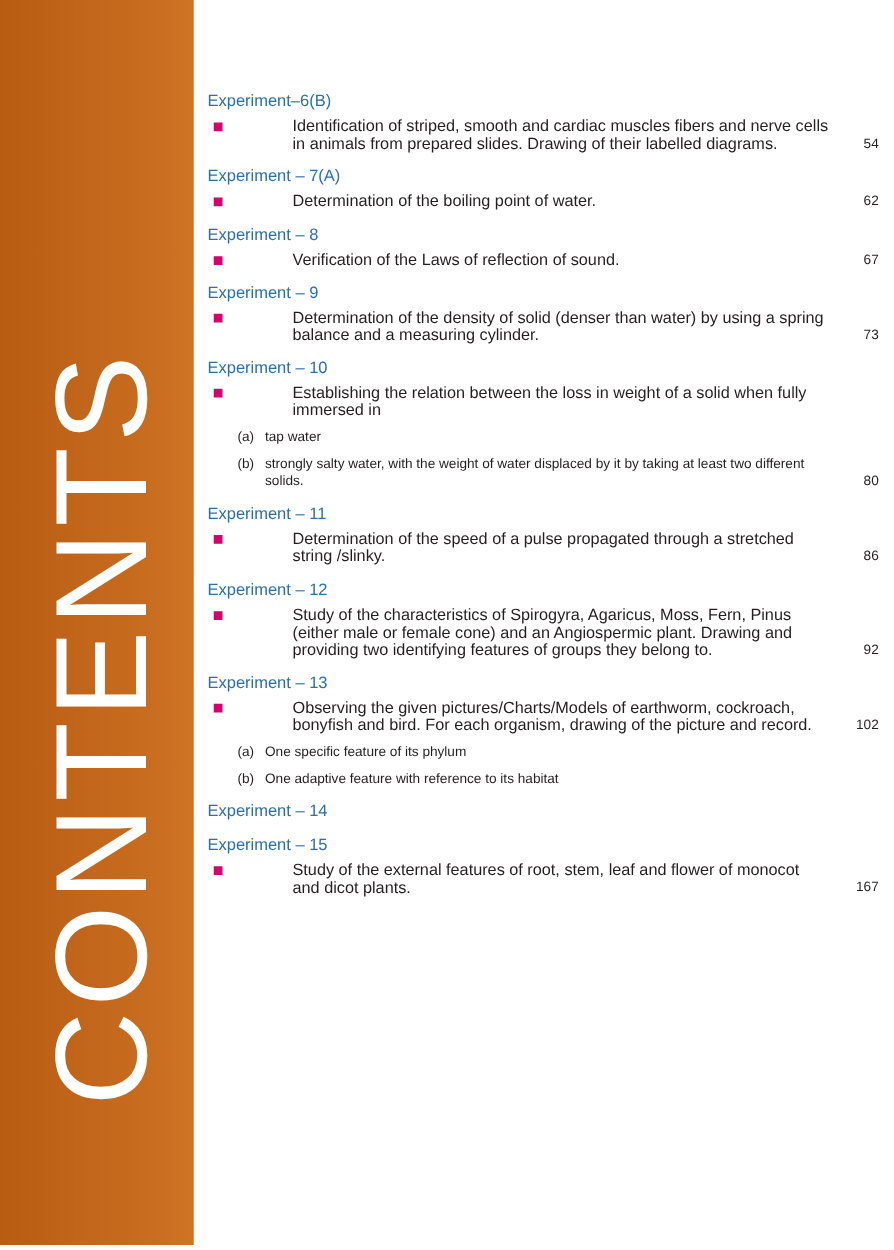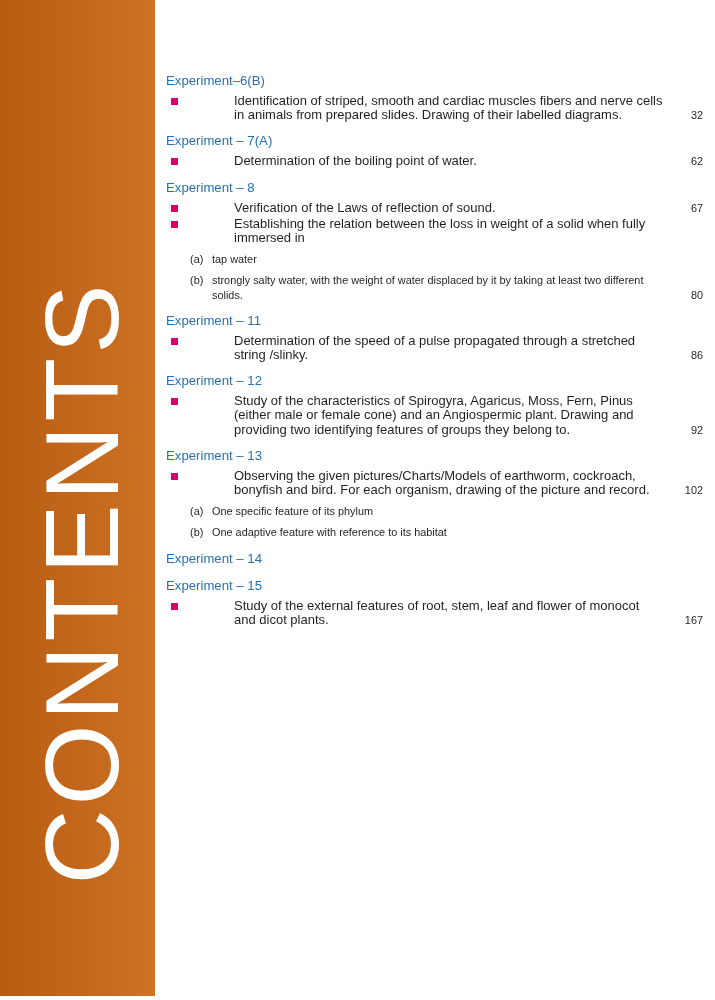--- a/index.html
+++ b/index.html
@@ -145,21 +145,21 @@
   <div class="sidebar">
     <div class="sidebar-title">CONTENTS</div>
   </div>
 
   <div class="content" id="contents-list">
       <div class="entry">
         <div class="exp-title">Experiment–6(B)</div>
         <div class="item-row">
           <span class="bullet"></span>
           <span class="item-text">Identification of striped, smooth and cardiac muscles fibers and nerve cells in animals from prepared slides. Drawing of their labelled diagrams.</span>
-          <span class="page-num">32</span>
+          <span class="page-num">54</span>
         </div>
       </div>
       <div class="entry">
         <div class="exp-title">Experiment – 7(A)</div>
       </div>
       <div class="entry">
         <div class="item-row">
           <span class="bullet"></span>
           <span class="item-text">Determination of the boiling point of  water.</span>
           <span class="page-num">62</span>
@@ -167,20 +167,29 @@
       </div>
       <div class="entry">
         <div class="exp-title">Experiment – 8</div>
         <div class="item-row">
           <span class="bullet"></span>
           <span class="item-text">Verification of the Laws of reflection of sound.</span>
           <span class="page-num">67</span>
         </div>
       </div>
       <div class="entry">
+        <div class="exp-title">Experiment – 9</div>
+        <div class="item-row">
+          <span class="bullet"></span>
+          <span class="item-text">Determination of the density of solid (denser than water) by using a spring balance and a measuring cylinder.</span>
+          <span class="page-num">73</span>
+        </div>
+      </div>
+      <div class="entry">
+        <div class="exp-title">Experiment – 10</div>
         <div class="item-row">
           <span class="bullet"></span>
           <span class="item-text">Establishing the relation between the loss in weight of a solid when fully immersed in</span>
           <span class="page-num"></span>
         </div>
         <div class="sub-row">
           <span class="sub-label">(a)</span>
           <span class="sub-text">tap water</span>
           <span class="page-num"></span>
         </div>

